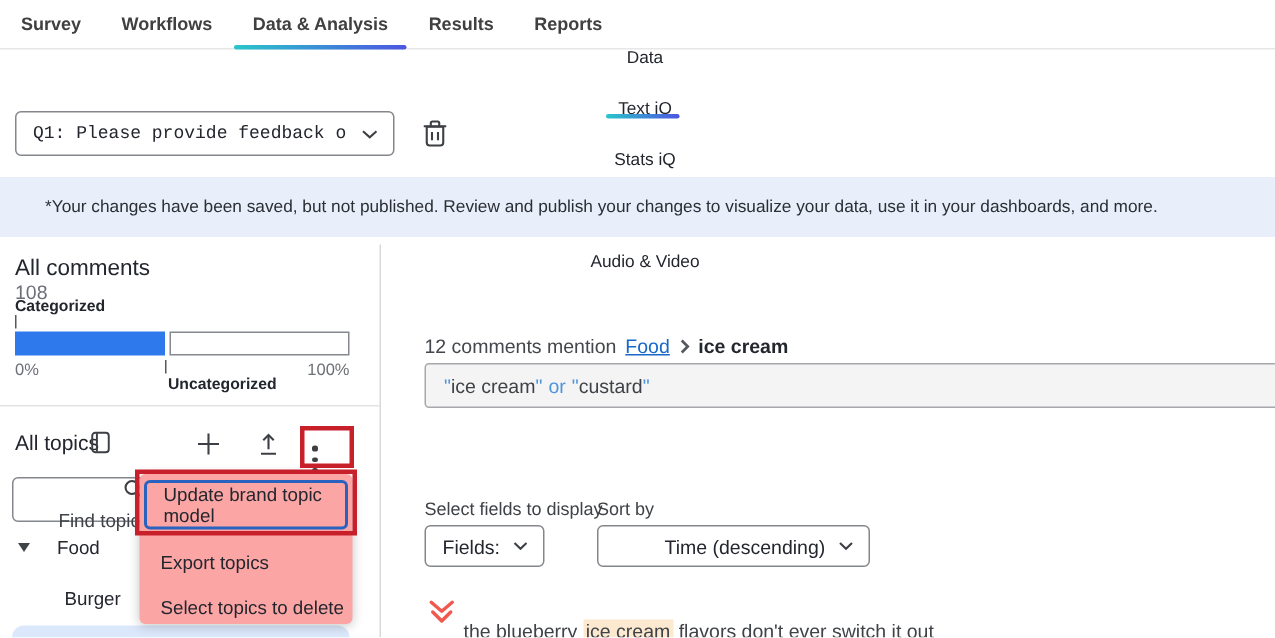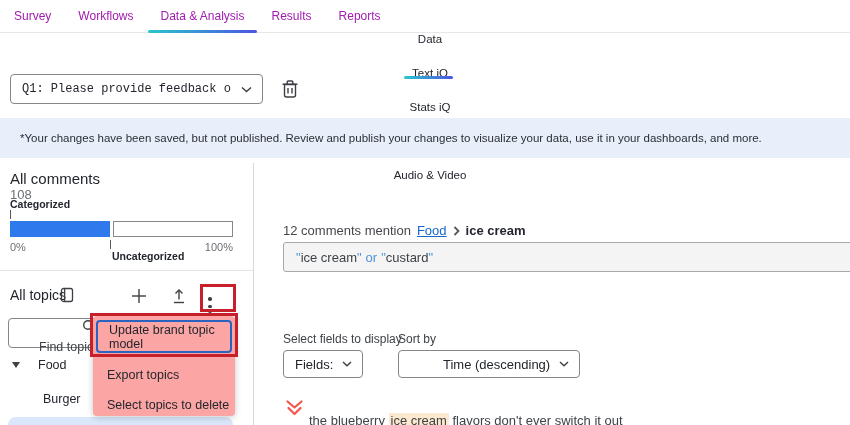--- a/index.html
+++ b/index.html
@@ -3,42 +3,42 @@
 <meta charset="utf-8">
 <style>
   * { box-sizing: border-box; margin: 0; padding: 0; }
   html,body { width:850px; height:425px; }
   body { font-family:"Liberation Sans", sans-serif; background:#fff; color:#23262d; }
   #app { position:relative; width:850px; height:425px; overflow:hidden; background:#fff; }
 
   
   .nav1 { position:absolute; top:0; left:0; right:0; height:33px; border-bottom:1px solid #e7e7e7;
           display:flex; align-items:center; padding-left:14px; gap:27px; }
-  .nav1 .tab { font-size:12px; color:#a21caf; height:33px; display:flex; align-items:center;
-               position:relative; cursor:pointer; white-space:nowrap; }
+  .nav1 .tab { font-size:12px; color:#404040; height:33px; display:flex; align-items:center;
+               position:relative; cursor:pointer; white-space:nowrap;font-weight:bold; }
   .nav1 .tab.active::after { content:""; position:absolute; left:-12px; right:-12px; bottom:0; height:3px;
                border-radius:2px; background:linear-gradient(90deg,#29c6cb,#4d55e2); }
 
   .nav2 { position:absolute; top:33px; left:0; right:0; height:29px;
           display:flex; align-items:center; padding-left:10px; gap:22px;flex-direction:column; }
   .nav2 .tab { font-size:11.5px; color:#23262d; height:29px; display:flex; align-items:center;
                position:relative; cursor:pointer; white-space:nowrap; }
   .nav2 .tab.active::after { content:""; position:absolute; left:-8px; right:-5px; bottom:0; height:3px;
                border-radius:2px; background:linear-gradient(90deg,#29c6cb,#4d55e2); }
 
   
   .toolbar { position:absolute; top:74px; left:10px; display:flex; align-items:center; gap:18px;font-family:Liberation Mono, monospace; }
   .q-select { display:inline-flex; align-items:center; gap:10px; height:30px; padding:0 10px 0 11px;
               border:1px solid #83868b; border-radius:4px; font-size:12px; color:#23262d; cursor:pointer;
               background:#fff; }
   .icon-btn { background:none; border:none; cursor:pointer; display:flex; align-items:center; padding:0; }
 
   
   .notice { position:absolute; top:118px; left:0; right:0; height:40px; background:#e8effb;
-            display:flex; align-items:center; padding-left:20px; font-size:11.5px; color:#2b2e33; }
+            display:flex; align-items:center; padding-left:30px; font-size:11.5px; color:#2b2e33; }
 
   
   .sidebar-border { position:absolute; left:253px; top:163px; bottom:0; width:1px; background:#d9d9d9; }
   .s-abs { position:absolute;flex-direction:column; }
   .all-comments { top:170px; left:10px; width:223px; display:flex; justify-content:space-between; align-items:baseline; }
   .all-comments .lbl { font-size:15px; color:#23262d; }
   .all-comments .cnt { font-size:13px; color:#6d7076; }
   .cat-lbl { top:198px; left:10px; font-size:10.5px; font-weight:bold; color:#23262d; }
   .tick { width:1px; background:#55585e; }
   .tick1 { top:210px; left:10px; height:9px; }

